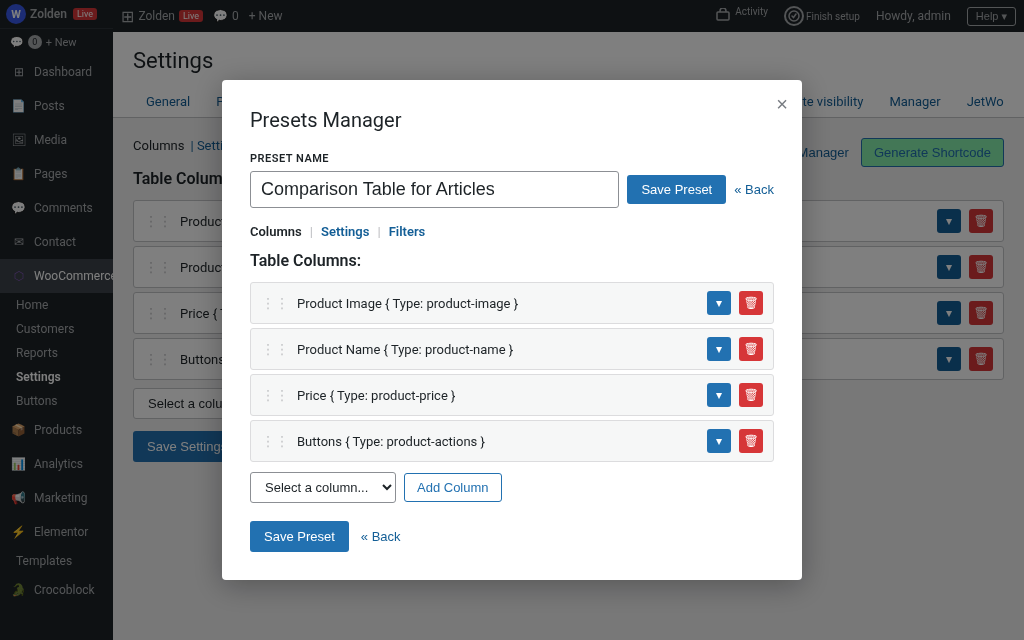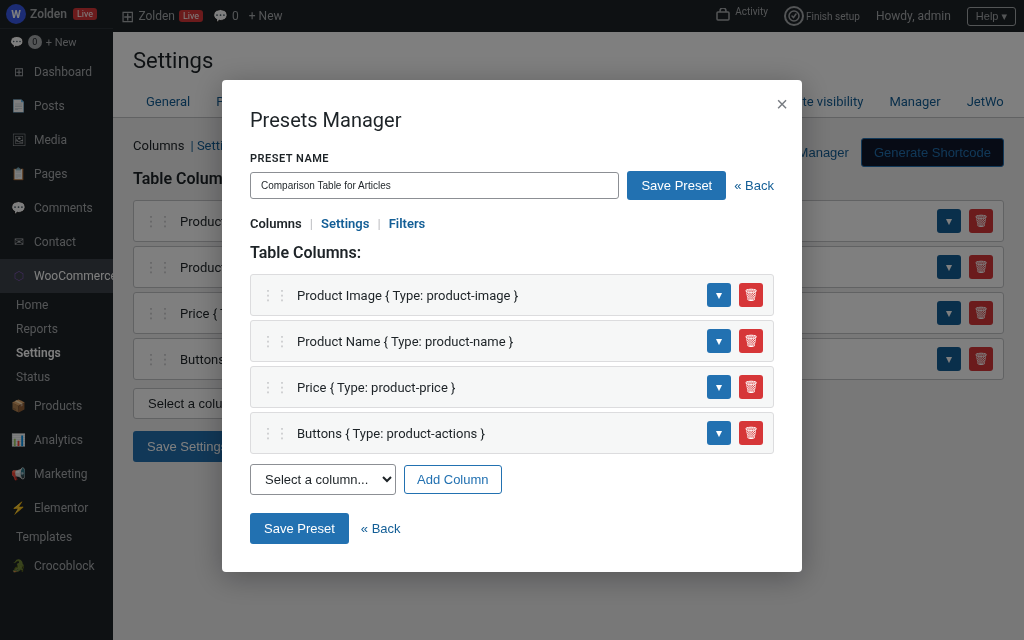--- a/index.html
+++ b/index.html
@@ -70,33 +70,33 @@
     .add-column-row { display: flex; align-items: center; gap: 8px; margin-top: 8px; }
     .column-select { border: 1px solid #c3c4c7; border-radius: 3px; padding: 6px 10px; font-size: 13px; color: #1d2327; background: #fff; }
     .add-column-btn { background: transparent; border: 1px solid #135e96; color: #135e96; padding: 6px 12px; border-radius: 3px; font-size: 13px; cursor: pointer; }
 
     
     .save-settings-btn { background: #2271b1; color: white; border: none; border-radius: 3px; padding: 8px 14px; font-size: 13px; cursor: pointer; margin-top: 12px; }
 
     
     .action-buttons { position: absolute; top: 20px; right: 20px; display: flex; gap: 8px; align-items: center; }
     .presets-manager-btn { background: transparent; border: none; color: #135e96; font-size: 13px; cursor: pointer; padding: 4px; }
-    .generate-shortcode-btn { background: #0f172a; border: 1px solid #2271b1; color: #2271b1; padding: 6px 12px; border-radius: 3px; font-size: 13px; cursor: pointer; font-weight: 500; }
+    .generate-shortcode-btn { background: #86efac; border: 1px solid #2271b1; color: #2271b1; padding: 6px 12px; border-radius: 3px; font-size: 13px; cursor: pointer; font-weight: 500; }
 
     
     .overlay { position: fixed; top: 0; left: 0; right: 0; bottom: 0; background: rgba(0,0,0,0.5); z-index: 100; display: flex; align-items: flex-start; justify-content: center; padding-top: 80px; }
 
     
     .modal { background: #fff; border-radius: 4px; width: 580px; max-height: 520px; overflow: auto; padding: 28px; position: relative; box-shadow: 0 5px 30px rgba(0,0,0,0.3); }
     .modal-title { font-size: 20px; font-weight: 400; color: #1d2327; margin-bottom: 20px; }
     .modal-close { position: absolute; top: 14px; right: 14px; background: transparent; border: none; cursor: pointer; color: #787c82; font-size: 20px; line-height: 1; }
 
     .modal-field-label { font-size: 11px; font-weight: 600; color: #1d2327; text-transform: uppercase; letter-spacing: 0.5px; margin-bottom: 6px; }
     .modal-preset-row { display: flex; align-items: center; gap: 8px; margin-bottom: 16px; }
-    .modal-preset-input { flex: 1; border: 1px solid #8c8f94; border-radius: 3px; padding: 7px 10px; font-size: 10px; color: #1d2327; }
+    .modal-preset-input { flex: 1; border: 1px solid #8c8f94; border-radius: 3px; padding: 7px 10px; font-size: 18px; color: #1d2327; }
     .modal-save-btn { background: #2271b1; color: white; border: none; border-radius: 3px; padding: 7px 14px; font-size: 13px; cursor: pointer; white-space: nowrap; }
     .modal-back-btn { background: transparent; border: none; color: #135e96; font-size: 13px; cursor: pointer; text-decoration: none; }
 
     .modal-tabs { display: flex; gap: 8px; margin-bottom: 12px; font-size: 13px; color: #1d2327; font-weight: 600; }
     .modal-tab { color: #135e96; cursor: pointer; text-decoration: none; }
     .modal-tab.active { color: #1d2327; text-decoration: none; pointer-events: none; }
     .modal-tab-sep { color: #c3c4c7; }
 
     .modal-section-title { font-size: 16px; font-weight: 600; color: #1d2327; margin-bottom: 12px; }
 
@@ -160,27 +160,30 @@
       <span>Contact</span>
     </div>
     <div class="sidebar-item active" style="background:#3c434a;">
       <span class="icon" style="color:#7f54b3;">⬡</span>
       <span>WooCommerce</span>
     </div>
     <div class="sidebar-sub-item">
       <span>Home</span>
     </div>
     <div class="sidebar-sub-item">
+      <span>Customers</span>
+    </div>
+    <div class="sidebar-sub-item">
       <span>Reports</span>
     </div>
     <div class="sidebar-sub-item active" style="color:#fff;font-weight:600;">
       <span>Settings</span>
     </div>
     <div class="sidebar-sub-item">
-      <span>Status</span>
+      <span>Buttons</span>
     </div>
     <div class="sidebar-item">
       <span class="icon">📦</span>
       <span>Products</span>
     </div>
     <div class="sidebar-item">
       <span class="icon">📊</span>
       <span>Analytics</span>
     </div>
     <div class="sidebar-item">

